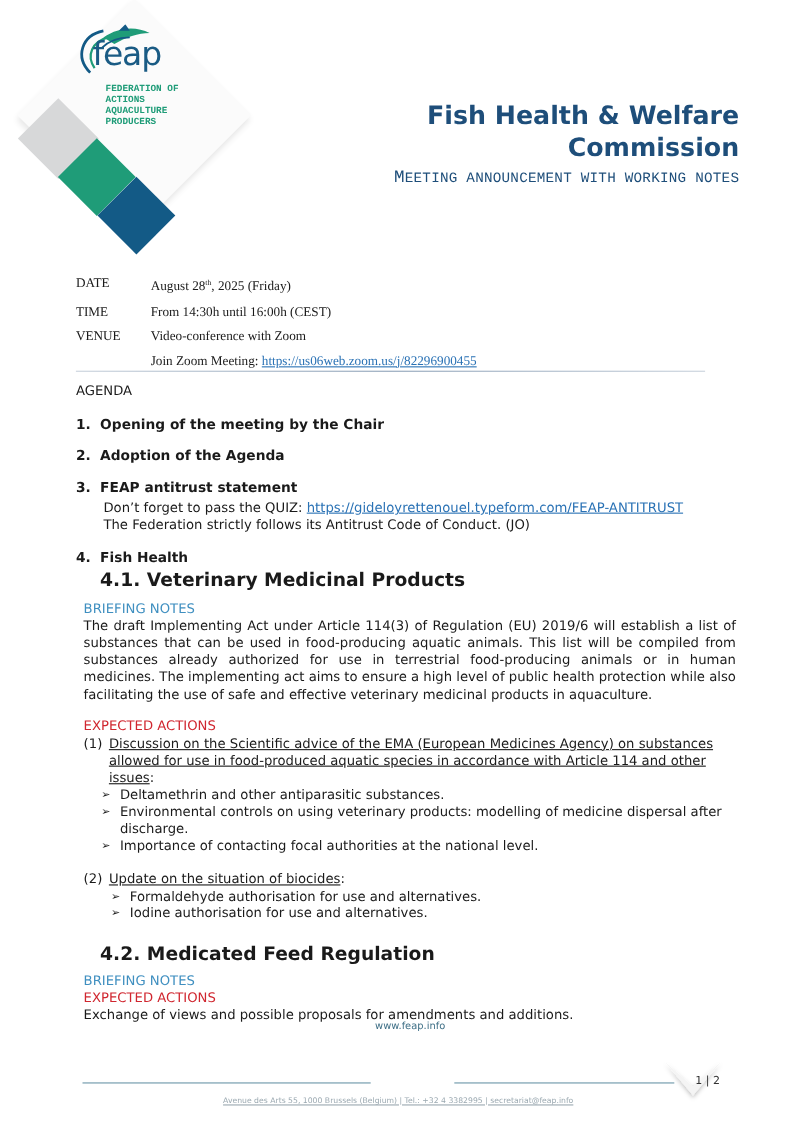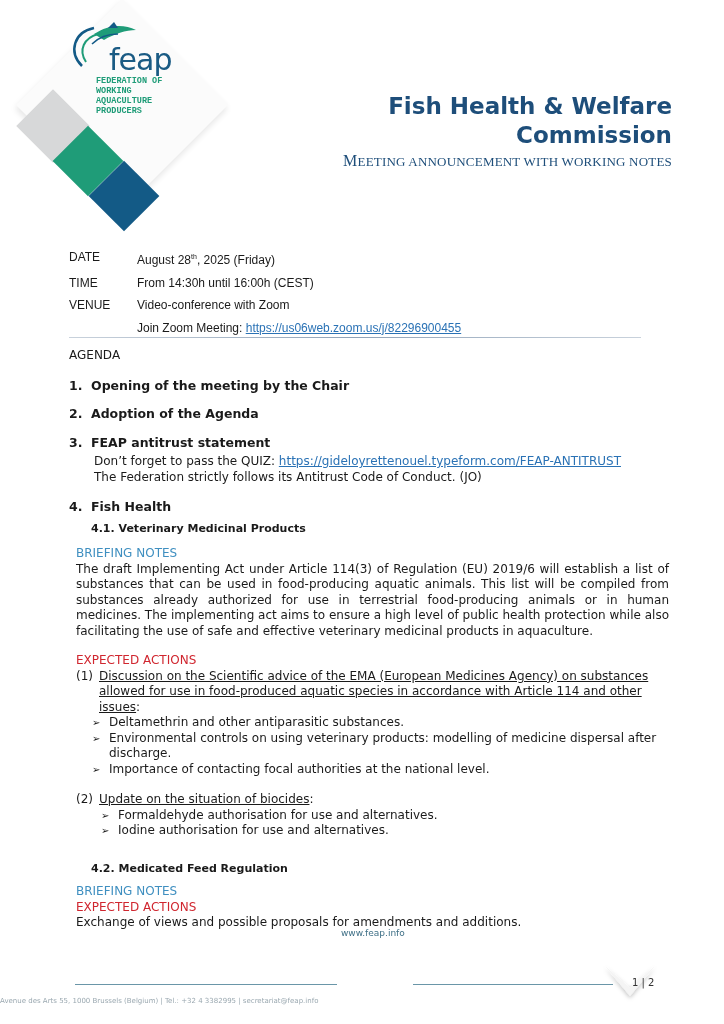--- a/index.html
+++ b/index.html
@@ -9,70 +9,70 @@
   
   .logo-wrap { position: absolute; left: 0; top: 0; width: 240px; height: 240px; }
   .diamond-bg { position: absolute; left: 47px; top: 0px; width: 150px; height: 150px;
                 background: #fbfbfb; transform: rotate(45deg); transform-origin: center;
                 box-shadow: 2px 3px 6px rgba(0,0,0,0.10); top: 30px; }
   .sq { position: absolute; width: 50px; height: 50px; transform: rotate(45deg); }
   .sq-grey  { left: 27px;  top: 100px; background: #d7d8d9; width: 52px; height: 52px; }
   .sq-green { left: 63px;  top: 136px; background: #1f9c78; width: 50px; height: 50px; }
   .sq-blue  { left: 99px;  top: 171px; background: #135a86; width: 50px; height: 50px; }
   .fish-logo { position: absolute; left: 64px; top: 22px; width: 110px; height: 50px; }
-  .feap-word { position: absolute; left: 84px; top: 42px; font-family: "DejaVu Sans", sans-serif;
-               font-size: 30px; color: #1a5b84; letter-spacing: -1px; font-weight: normal; margin-left: 25px; }
+  .feap-word { position: absolute; left: 84px; top: 32px; font-family: "DejaVu Sans", sans-serif;
+               font-size: 30px; color: #1a5b84; letter-spacing: -1px; font-weight: normal; }
   .fed-name { position: absolute; left: 96px; top: 76px; font-size: 8.5px; line-height: 10px;
               color: #1f9c78; font-weight: bold; font-family: Liberation Mono, monospace; }
 
   
   .title { position: absolute; right: 52px; top: 92px; text-align: right;
            font-family: "DejaVu Sans", sans-serif; font-weight: bold; font-size: 23px;
            line-height: 29px; color: #1e4e7a; }
   .subtitle { position: absolute; right: 52px; top: 152px; text-align: left;
               font-size: 13px; color: #1e4e7a; letter-spacing: 0.2px;
-              font-family: Liberation Serif, serif; }
+              font-family: Liberation Mono, monospace; }
   .subtitle .big { font-size: 16px; }
 
   
   .details { position: absolute; left: 69px; top: 246px; font-size: 12px; line-height: 22.5px;
-             font-family: Liberation Sans, sans-serif; }
+             font-family: Liberation Serif, serif; }
   .drow { display: flex; }
   .dlabel { width: 68px; }
   .dval sup { font-size: 7px; }
   a.link { color: #2a72b5; text-decoration: underline; }
   .hr-top { position: absolute; left: 69px; top: 337px; width: 572px; height: 1px;
             background: linear-gradient(to right, #c9d2dc, #8ea2b8 50%, #c9d2dc); }
 
   
   .content { position: absolute; left: 69px; top: 348px; width: 600px; font-size: 12px;
              line-height: 15.5px; font-family: "DejaVu Sans", sans-serif; }
   .agenda-label { margin: 0 0 14px 0; }
   .item { font-weight: bold; font-size: 12.5px; margin: 0 0 13px 0; display: flex; }
   .item .num { width: 22px; }
   .para { margin-left: 25px; }
-  .sub-h { font-weight: bold; font-size: 11px; margin: 0 0 6px 22px; }
+  .sub-h { font-weight: bold; font-size: 17px; margin: 0 0 6px 22px; }
   .section { margin-left: 7px; }
   .brief { color: #3f8fc0; }
   .expected { color: #d0262f; }
   .just { text-align: justify; }
   .nrow { display: flex; }
   .nrow .n { width: 23px; flex: none; }
   .u { text-decoration: underline; }
   .bul { display: flex; margin-left: 16px; }
   .bul .b { width: 17px; flex: none; font-size: 10px; }
   .bul2 { display: flex; margin-left: 25px; }
   .bul2 .b { width: 17px; flex: none; font-size: 10px; }
 
   
   .footer-line-l { position: absolute; left: 75px; top: 984px; width: 262px; height: 1px; background: #6a96a8; }
   .footer-line-r { position: absolute; left: 413px; top: 984px; width: 200px; height: 1px; background: #6a96a8; }
   .footer-site { position: absolute; left: 341px; top: 928px; font-size: 9px; color: #3e6f86; }
-  .footer-addr { position: absolute; left: 0; width: 724px; top: 997px; 
-                 font-size: 7px; color: #9aa8b0; }
+  .footer-addr { position: absolute; left: 0; width: 724px; top: 997px; text-align: center;
+                 font-size: 7px; color: #9aa8b0; text-decoration: underline; }
   .chevron { position: absolute; left: 603px; top: 962px; width: 54px; height: 40px; }
   .pagenum { position: absolute; left: 632px; top: 977px; font-size: 10px; color: #333; }
 </style>
 </head>
 <body>
 
 <div class="logo-wrap">
   <div class="diamond-bg"></div>
   <div class="sq sq-grey"></div>
   <div class="sq sq-green"></div>
@@ -80,21 +80,21 @@
   <svg class="fish-logo" viewBox="0 0 110 50">
     <path d="M18 44 C 4 30, 10 10, 30 6" stroke="#135a86" stroke-width="2.5" fill="none"></path>
     <path d="M22 40 C 14 28, 20 16, 34 12" stroke="#1f9c78" stroke-width="2" fill="none"></path>
     <path d="M30 12 C 45 2, 60 2, 72 8 C 62 8, 50 12, 40 18 Z" fill="#1f9c78"></path>
     <path d="M44 6 L 50 0 L 54 6 Z" fill="#135a86"></path>
     <path d="M28 22 C 36 14, 44 12, 54 12" stroke="#135a86" stroke-width="1.5" fill="none"></path>
   </svg>
   <div class="feap-word">feap</div>
   <div class="fed-name">
     <div>FEDERATION OF</div>
-    <div>WORKING</div>
+    <div>ACTIONS</div>
     <div>AQUACULTURE</div>
     <div>PRODUCERS</div>
   </div>
 </div>
 
 <div class="title">
   <div>Fish Health &amp; Welfare</div>
   <div>Commission</div>
 </div>
 <div class="subtitle"><span class="big">M</span><span>EETING ANNOUNCEMENT WITH WORKING NOTES</span></div>

